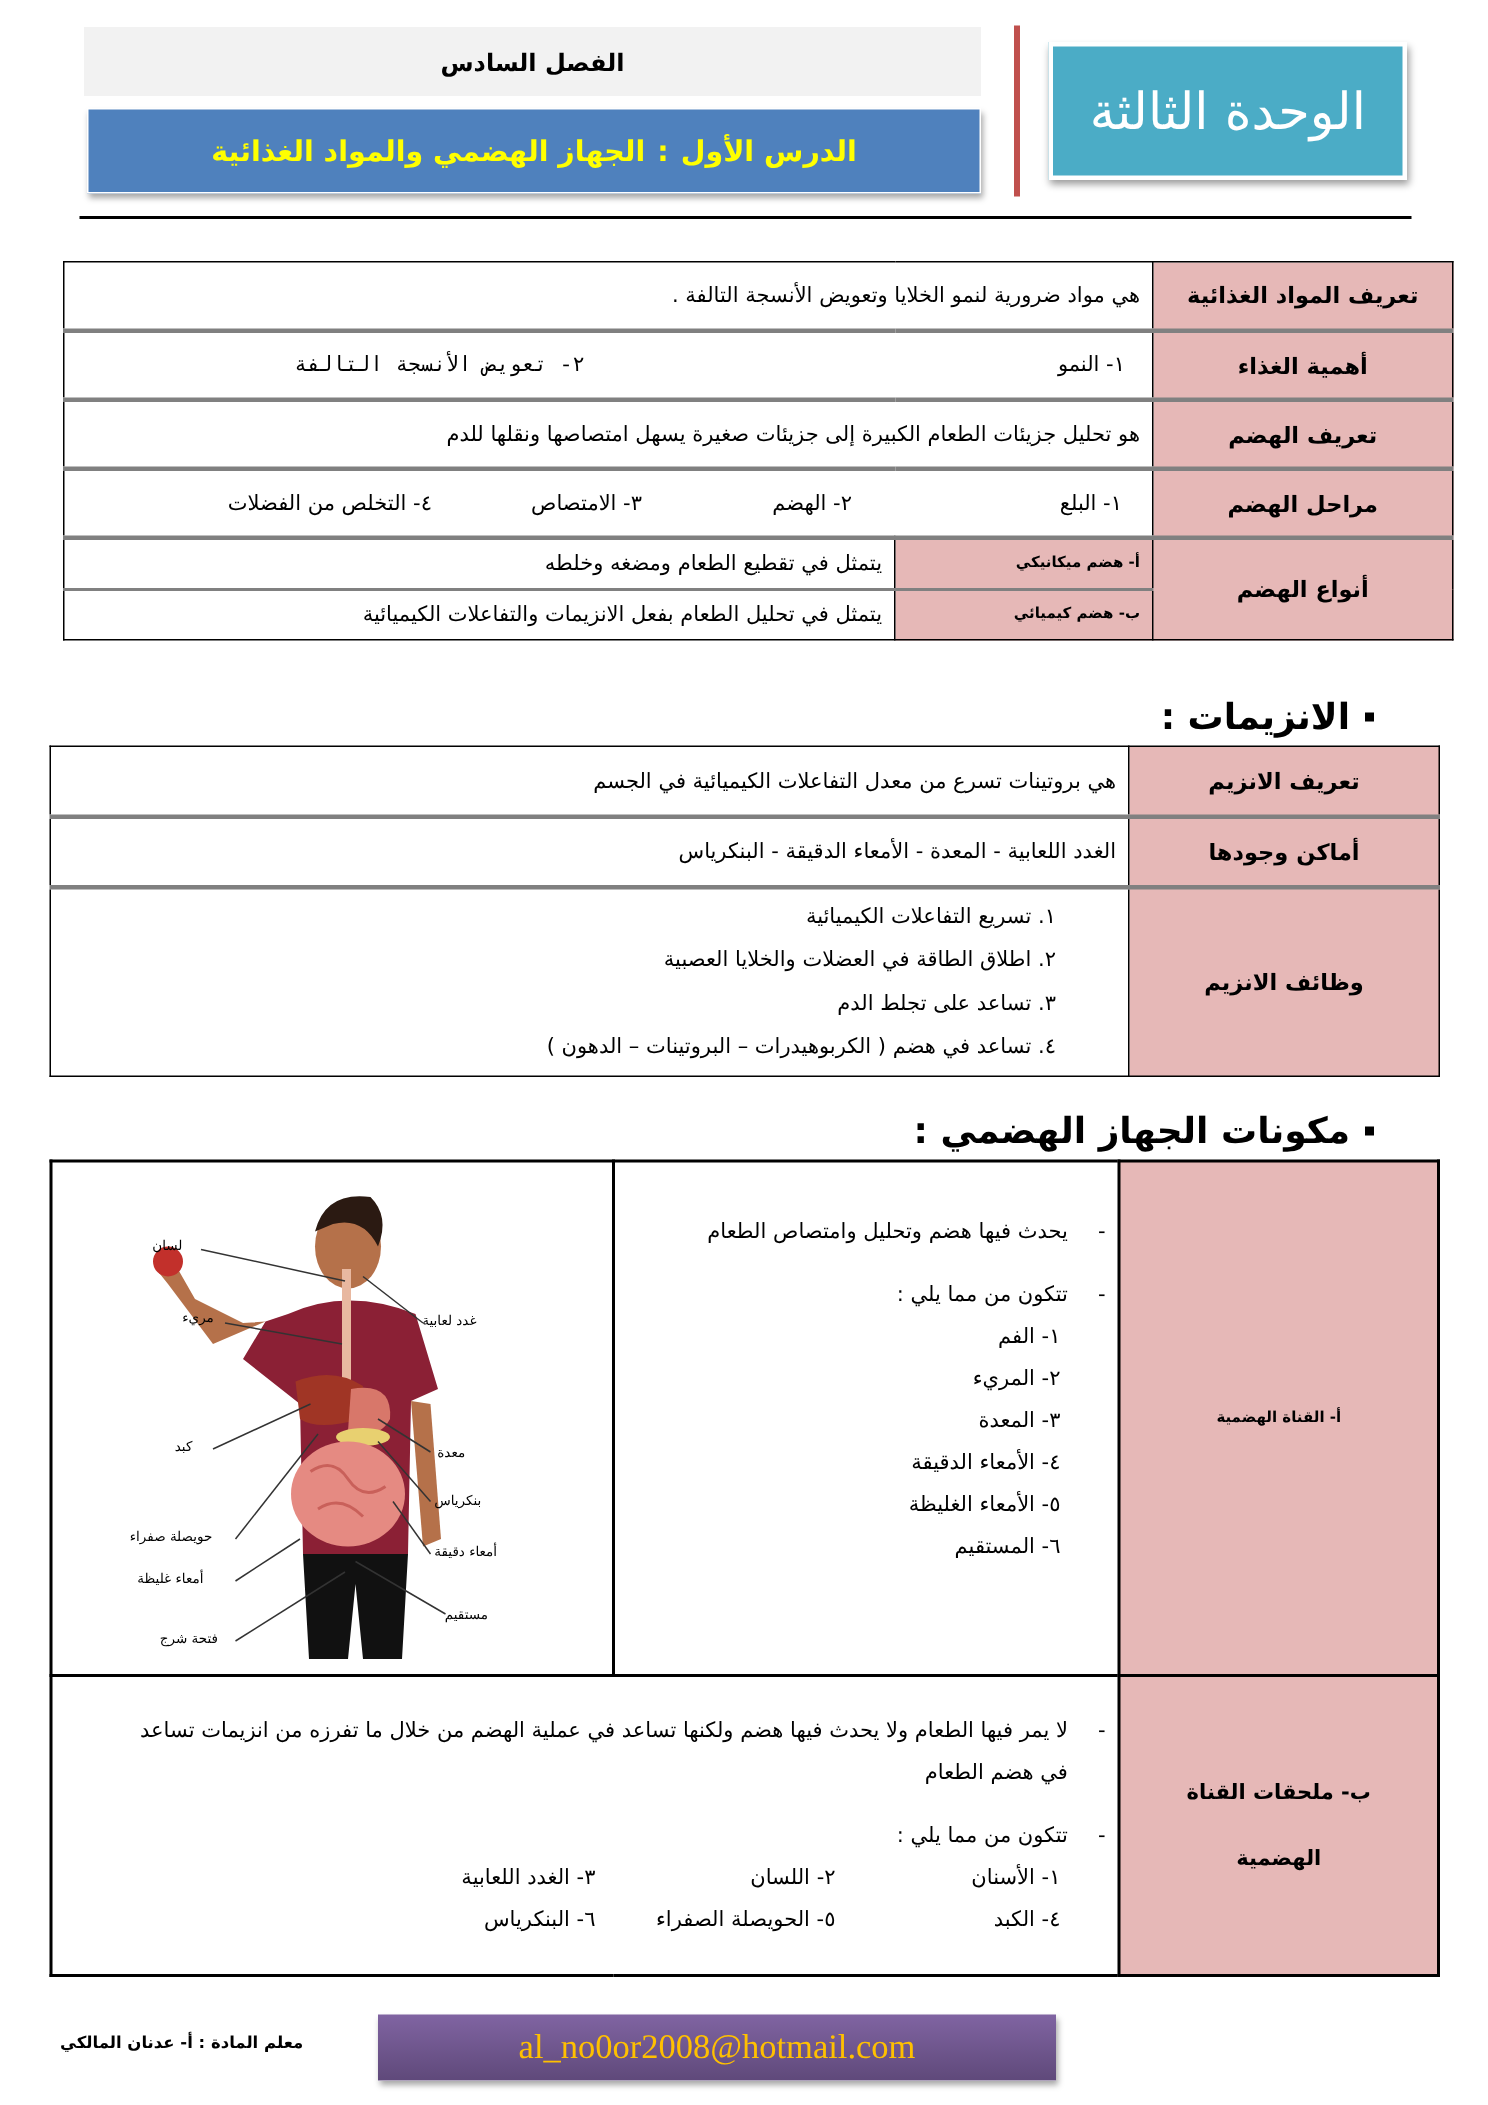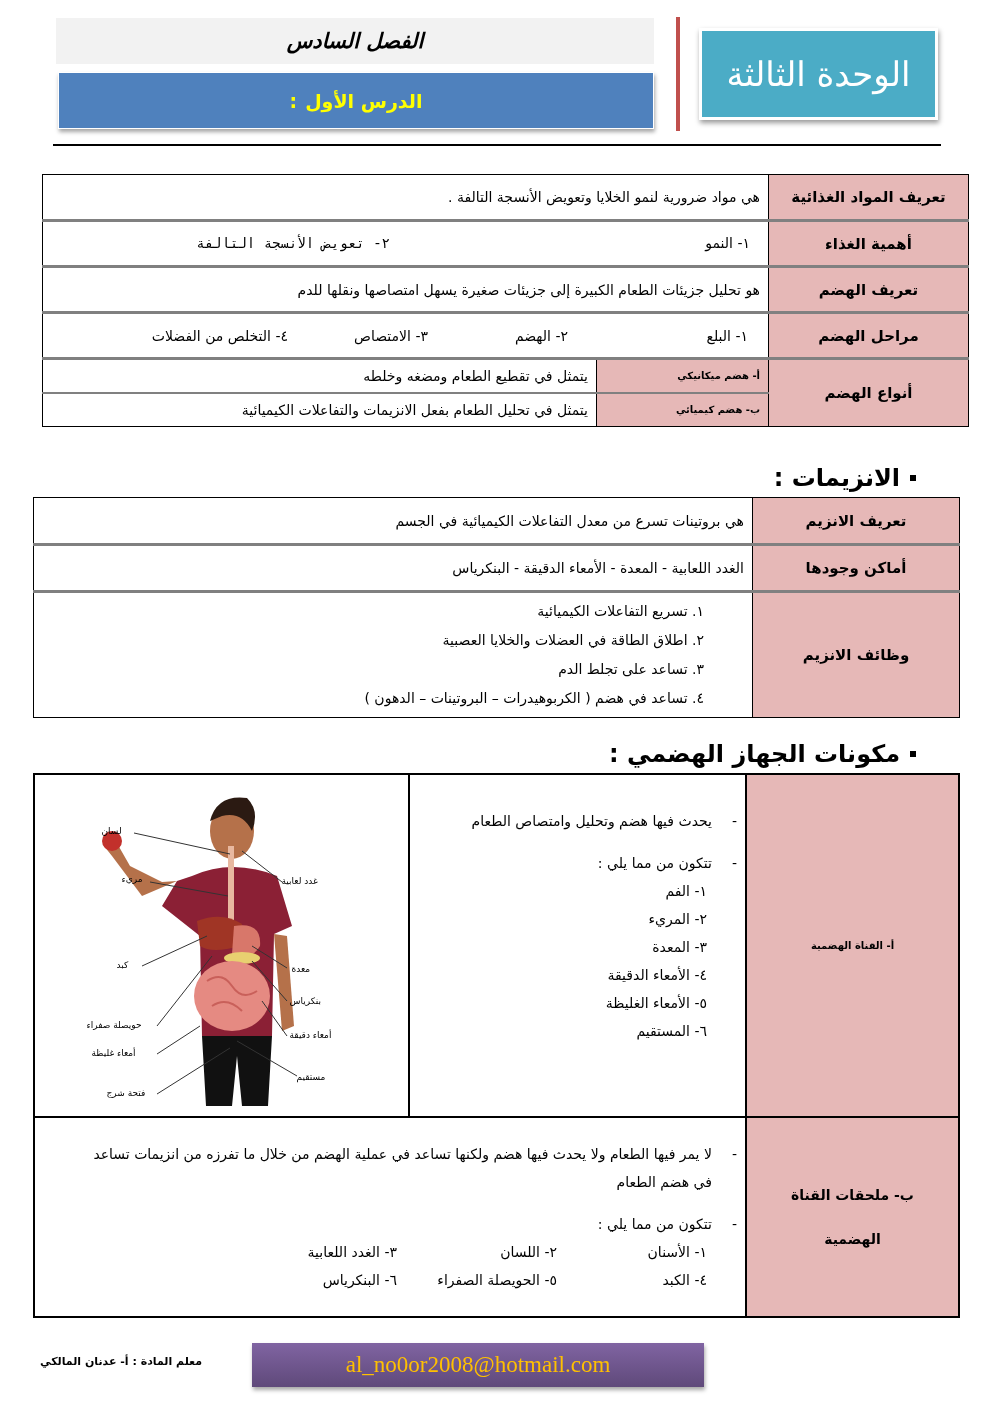--- a/index.html
+++ b/index.html
@@ -1,19 +1,19 @@
 <!DOCTYPE html>
 <html><head>
 <meta charset="utf-8">
 <style>
   html, body { margin:0; padding:0; background:#ffffff; }
   body { width:992px; height:1403px; position:relative; overflow:hidden; font-family:"DejaVu Sans", sans-serif; color:#000; }
   .abs { position:absolute; }
   
-  .chapter-box { left:56px; top:18px; width:598px; height:46px; background:#f2f2f2; display:flex; align-items:center; justify-content:center; font-weight:bold; font-size:21px;font-style:italic; }
+  .chapter-box { left:56px; top:18px; width:598px; height:46px; background:#f2f2f2; display:flex; align-items:center; justify-content:center; font-weight:bold; font-size:16px; }
   .lesson-box { left:58px; top:72px; width:594px; height:55px; background:#4f81bd; border:1px solid #ffffff; box-shadow:1px 3px 4px rgba(0,0,0,0.35); display:flex; align-items:center; justify-content:center; color:#ffff00; font-weight:bold; font-size:19px; direction:rtl; }
   .lesson-box span { margin-inline:4px; }
   .red-divider { left:676px; top:17px; width:4px; height:114px; background:#c0504d; }
   .unit-box { left:699px; top:28px; width:233px; height:86px; background:#4bacc6; border:3px solid #ffffff; box-shadow:1px 3px 5px rgba(0,0,0,0.4); display:flex; align-items:center; justify-content:center; color:#ffffff; font-size:34px; font-family:"DejaVu Serif", serif;text-align:right; }
   .hr-line { left:53px; top:144px; width:888px; height:2px; background:#000; }
 
   table { border-collapse:collapse; direction:rtl; }
   td { border:1px solid #000; vertical-align:middle; }
   .pink { background:#e6b8b7; }
   .lbl { font-weight:bold; font-size:15px; text-align:center; }
@@ -45,20 +45,21 @@
   .illus { position:relative; width:280px; height:320px; margin:0 auto; }
   .illus .lbl-s { position:absolute; font-size:9px; direction:rtl; white-space:nowrap; }
 </style>
 </head>
 <body>
 
 <div class="abs chapter-box">الفصل السادس</div>
 <div class="abs lesson-box">
   <span>الدرس الأول</span>
   <span>:</span>
+  <span>الجهاز الهضمي والمواد الغذائية</span>
 </div>
 <div class="abs red-divider"></div>
 <div class="abs unit-box">الوحدة الثالثة</div>
 <div class="abs hr-line"></div>
 
 <table class="abs t1">
   <colgroup>
       <col style="width:200px">
       <col style="width:172px">
       <col>

